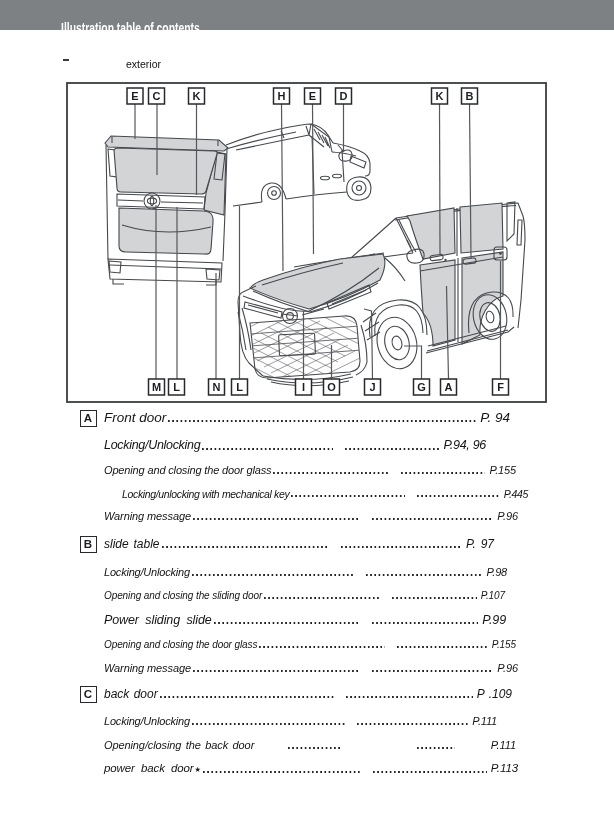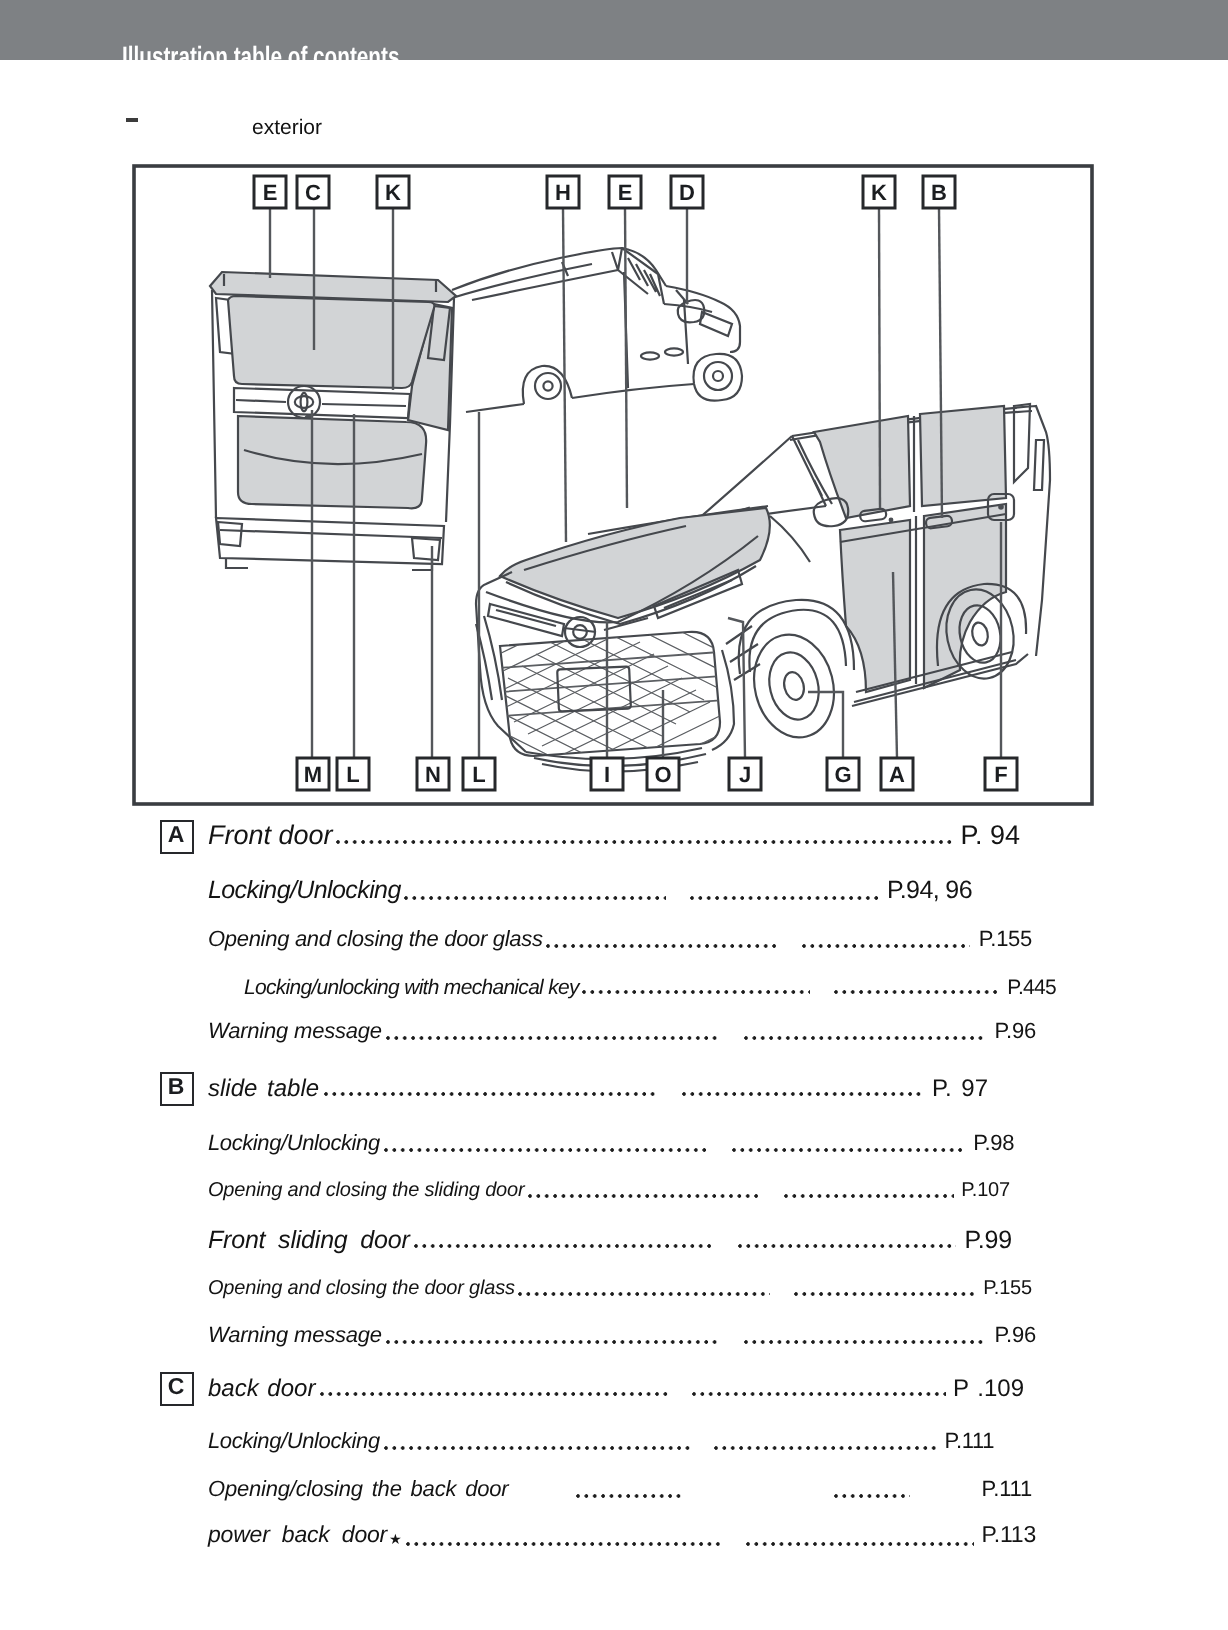--- a/index.html
+++ b/index.html
@@ -65,21 +65,21 @@
     height:2px;align-self:flex-end;
     margin:0 2px 2px 2px;
     background-image:radial-gradient(circle at 1px 1px, #1c1c1c 0.75px, rgba(0,0,0,0) 1.05px);
     background-size:4.2px 2px;
     background-repeat:repeat-x;
   }
   .toc-row .l1{flex-grow:58;}
   .toc-row .l2{flex-grow:42;}
   .toc-row .lone{flex-grow:100;}
   .toc-row .gap{flex:0 0 8px;}
-  .toc-row .page{flex:0 0 auto;margin-left:2px;}
+  .toc-row .page{flex:0 0 auto;margin-left:2px;font-style:italic;}
   
   svg text.callout-letter{
     font-family:"Liberation Sans", sans-serif;
     font-weight:bold;font-size:11px;fill:#1b1d20;
     text-anchor:middle;
   }
   .ln{stroke:#45484d;stroke-width:1.1;fill:none;}
   .shade{fill:var(--c-shade);}
 </style>
 </head>
@@ -413,21 +413,21 @@
       <span class="page">P.98</span>
     </div>
     <div class="toc-row" style="top: 590.6px; font-size: 10px; padding-right: 42px; letter-spacing: -0.1px;">
       <span class="lbl">Opening and closing the sliding door</span>
       <span class="leader l1"></span>
       <span class="gap"></span>
       <span class="leader l2"></span>
       <span class="page">P.107</span>
     </div>
     <div class="toc-row" style="top: 613.7px; font-size: 12.5px; padding-right: 41px; word-spacing: 3px; letter-spacing: -0.1px;">
-      <span class="lbl">Front sliding door</span>
+      <span class="lbl">Power sliding slide</span>
       <span class="leader l1"></span>
       <span class="gap"></span>
       <span class="leader l2"></span>
       <span class="page">P.99</span>
     </div>
     <div class="toc-row" style="top: 639.6px; font-size: 10px; padding-right: 31px; letter-spacing: -0.1px;">
       <span class="lbl">Opening and closing the door glass</span>
       <span class="leader l1"></span>
       <span class="gap"></span>
       <span class="leader l2"></span>

